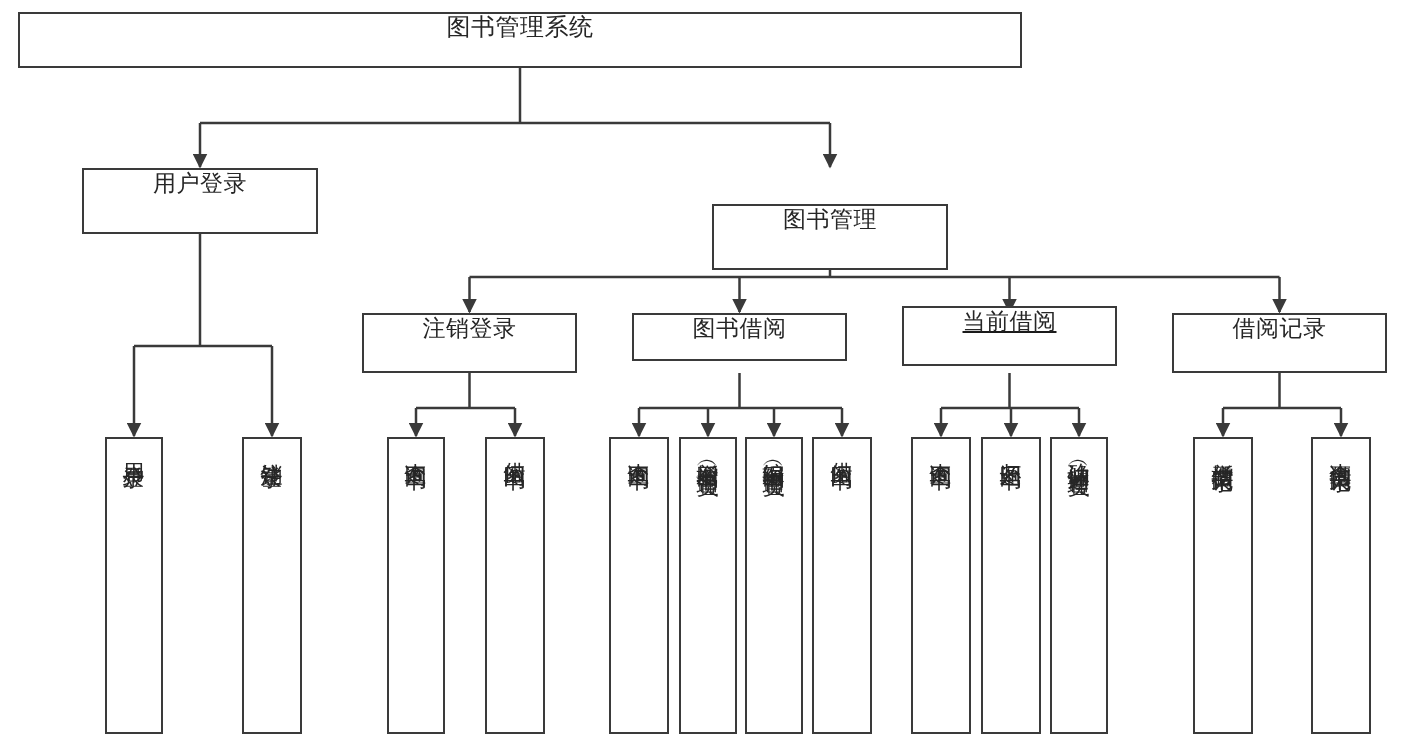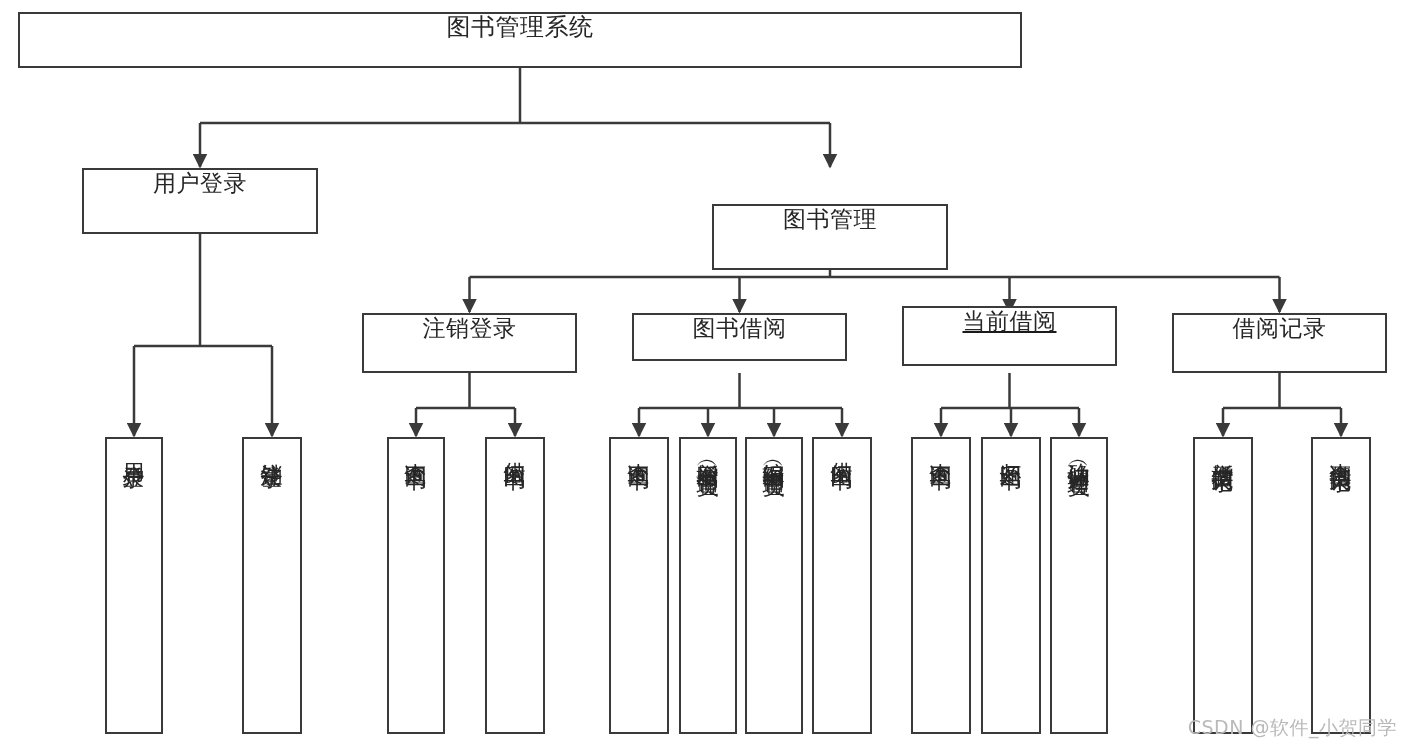--- a/index.html
+++ b/index.html
@@ -184,14 +184,13 @@
         <span class="label">确认归还（管理员）</span>
       </div>
       <div class="node leaf" style="left: 1193px; top: 437px; width: 60px; height: 297px;">
         <span class="label">新增借阅记录</span>
       </div>
       <div class="node leaf" style="left: 1311px; top: 437px; width: 60px; height: 297px;">
         <span class="label">查询借阅记录</span>
       </div>
     </div>
 
-  <div id="watermark">CSDN @软件_小贺同学</div>
 </div>
 
 </body></html>

